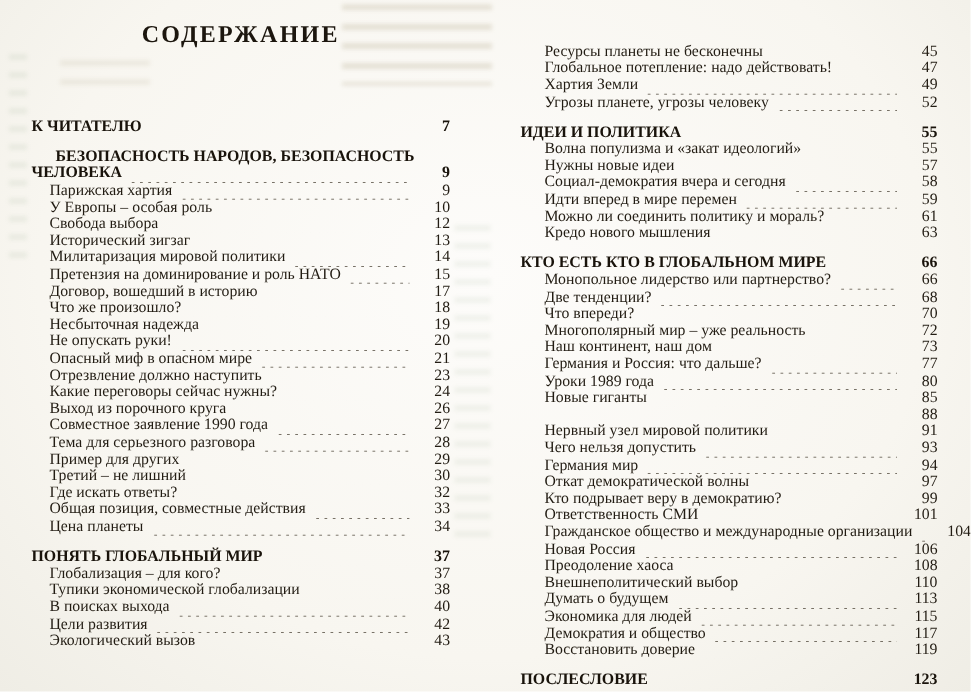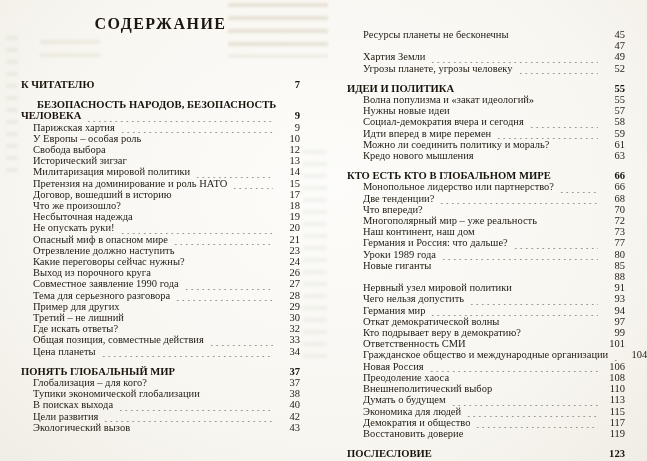--- a/index.html
+++ b/index.html
@@ -266,20 +266,21 @@
   <div class="col col-right">
       <div class="row entry">
         <div class="flexline">
           <span class="label">Ресурсы планеты не бесконечны</span>
           <span class="leader"></span>
           <span class="pagenum">45</span>
         </div>
       </div>
       <div class="row entry">
         <div class="flexline">
+          <span class="label">Глобальное потепление: надо действовать!</span>
           <span class="leader"></span>
           <span class="pagenum">47</span>
         </div>
       </div>
       <div class="row entry">
         <div class="flexline">
           <span class="label">Хартия Земли</span>
           <span class="leader"></span>
           <span class="pagenum">49</span>
         </div>

